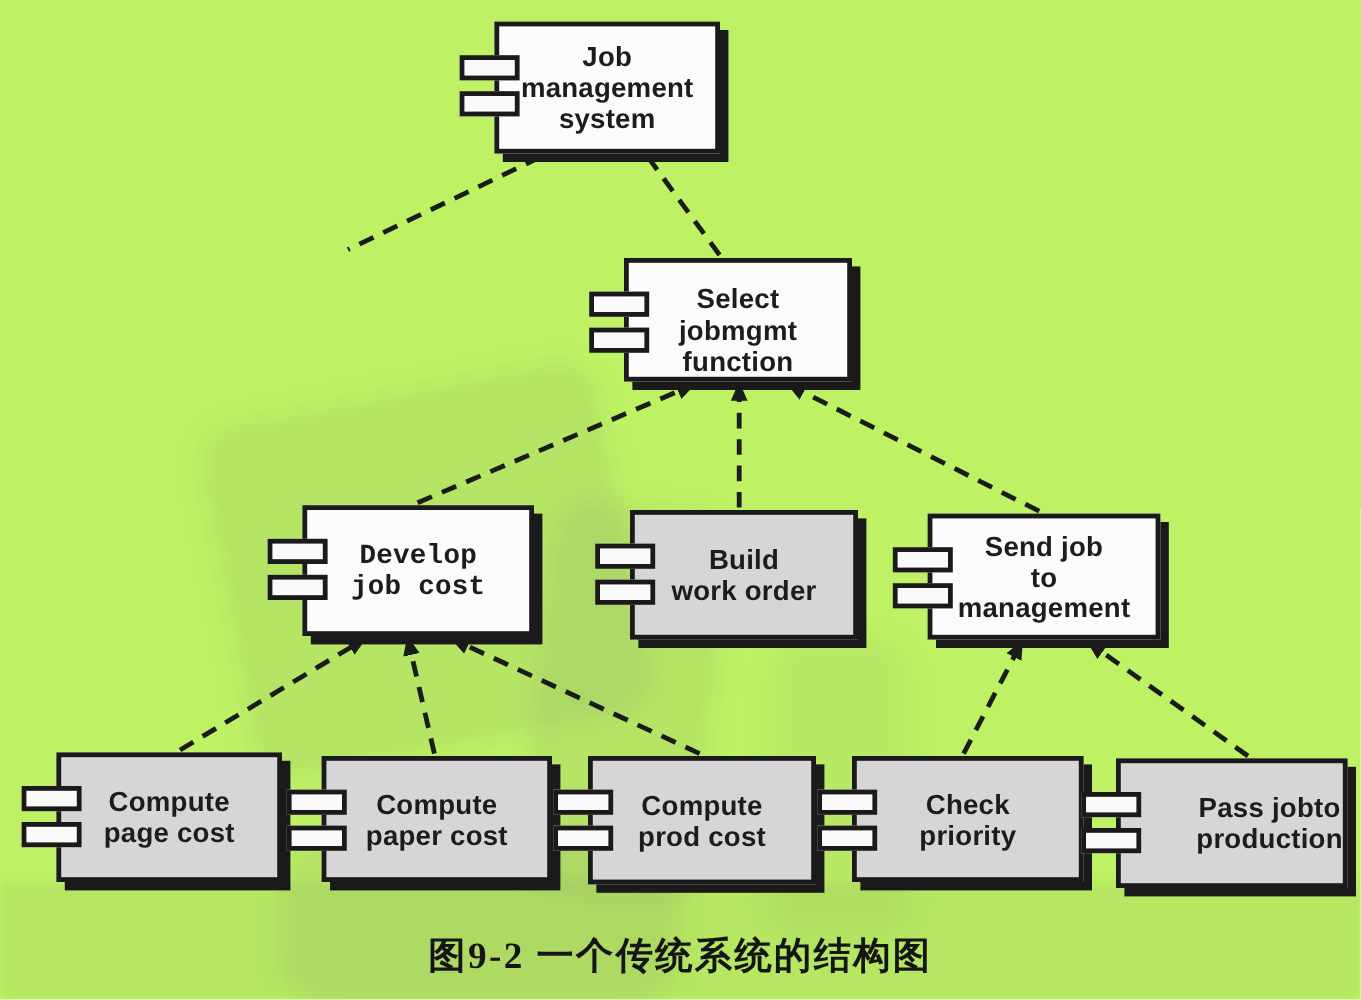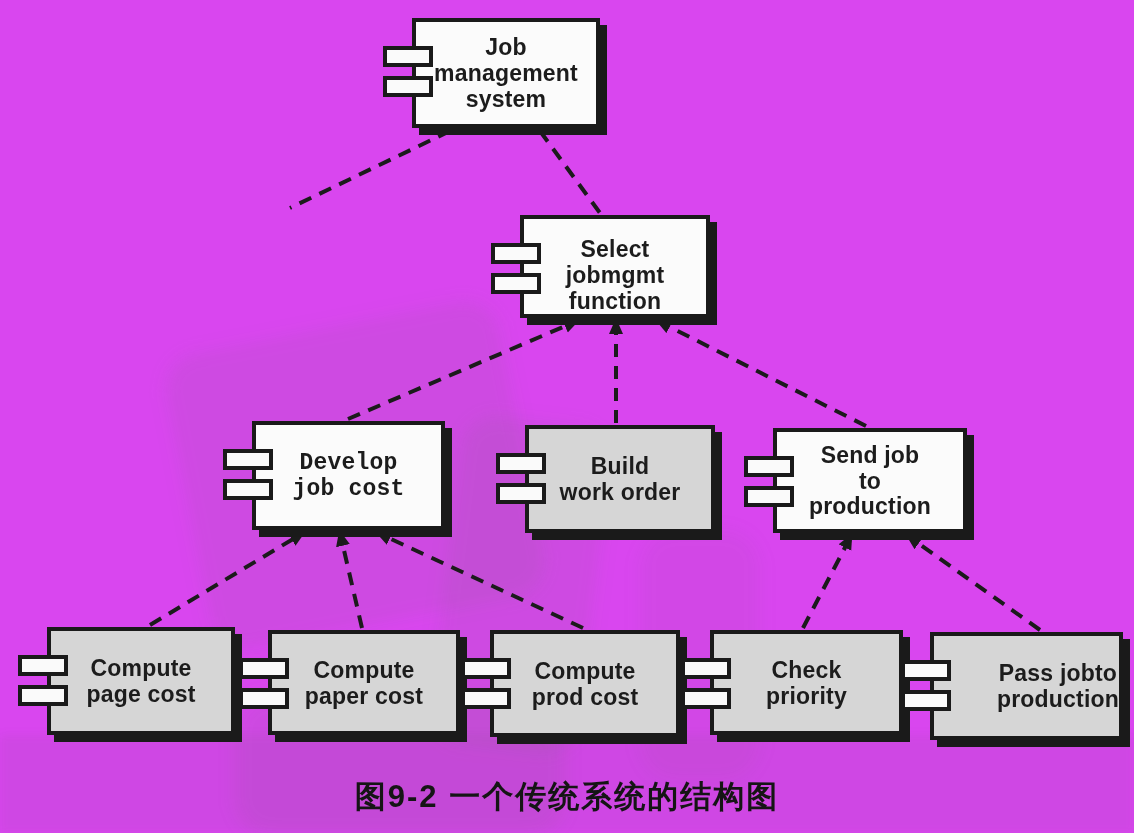--- a/index.html
+++ b/index.html
@@ -1,18 +1,18 @@
 <!DOCTYPE html>
 <html><head>
 <meta charset="utf-8">
 <style>
   html,body{margin:0;padding:0;background:#ffffff;}
   #stage{
     position:relative;width:1134px;height:833px;overflow:hidden;
-    background:#d946ef;
+    background:#bef264;
     font-family:"Liberation Sans","DejaVu Sans",sans-serif;
   }
   
   .wm{position:absolute;background:rgba(110,110,110,0.10);filter:blur(9px);border-radius:36px;}
   .wm1{left:185px;top:325px;width:340px;height:300px;transform:rotate(-11deg);}
   .wm2{left:445px;top:420px;width:150px;height:330px;transform:rotate(7deg);}
   .wm3{left:235px;top:695px;width:330px;height:140px;}
   .wm4{left:640px;top:530px;width:120px;height:250px;background:rgba(110,110,110,0.06);}
   .wm5{left:0px;top:735px;width:1134px;height:98px;background:rgba(90,90,90,0.07);filter:blur(4px);border-radius:0;}
   
@@ -35,21 +35,21 @@
   .n5 {left:525px;top:425px;width:182px;height:100px;}
   .n6 {left:773px;top:428px;width:186px;height:97px;}
   .n7 {left:47px; top:627px;width:180px;height:100px;}
   .n8 {left:268px;top:630px;width:184px;height:97px;}
   .n9 {left:490px;top:630px;width:182px;height:99px;}
   .n10{left:710px;top:630px;width:185px;height:97px;}
   .n11{left:930px;top:632px;width:185px;height:100px;justify-content:flex-end;}
   
   #caption{
     position:absolute;left:0;top:776px;width:1134px;text-align:center;
-    font-size:31px;font-weight:800;color:#151515;letter-spacing:2px;
+    font-size:31px;font-weight:800;color:#151515;letter-spacing:2px;font-family:Liberation Serif, serif;
   }
 </style>
 </head>
 <body>
 
 <div id="stage">
 
   <div class="wm wm1"></div>
   <div class="wm wm2"></div>
   <div class="wm wm3"></div>
@@ -105,21 +105,21 @@
     <span class="tab tab2"></span>
     <span>Build
 work order</span>
   </div>
 
   <div class="comp fill-white n6">
     <span class="tab tab1"></span>
     <span class="tab tab2"></span>
     <span>Send job
 to
-production</span>
+management</span>
   </div>
 
   <div class="comp fill-gray n7">
     <span class="tab tab1"></span>
     <span class="tab tab2"></span>
     <span>Compute
 page cost</span>
   </div>
 
   <div class="comp fill-gray n8">

